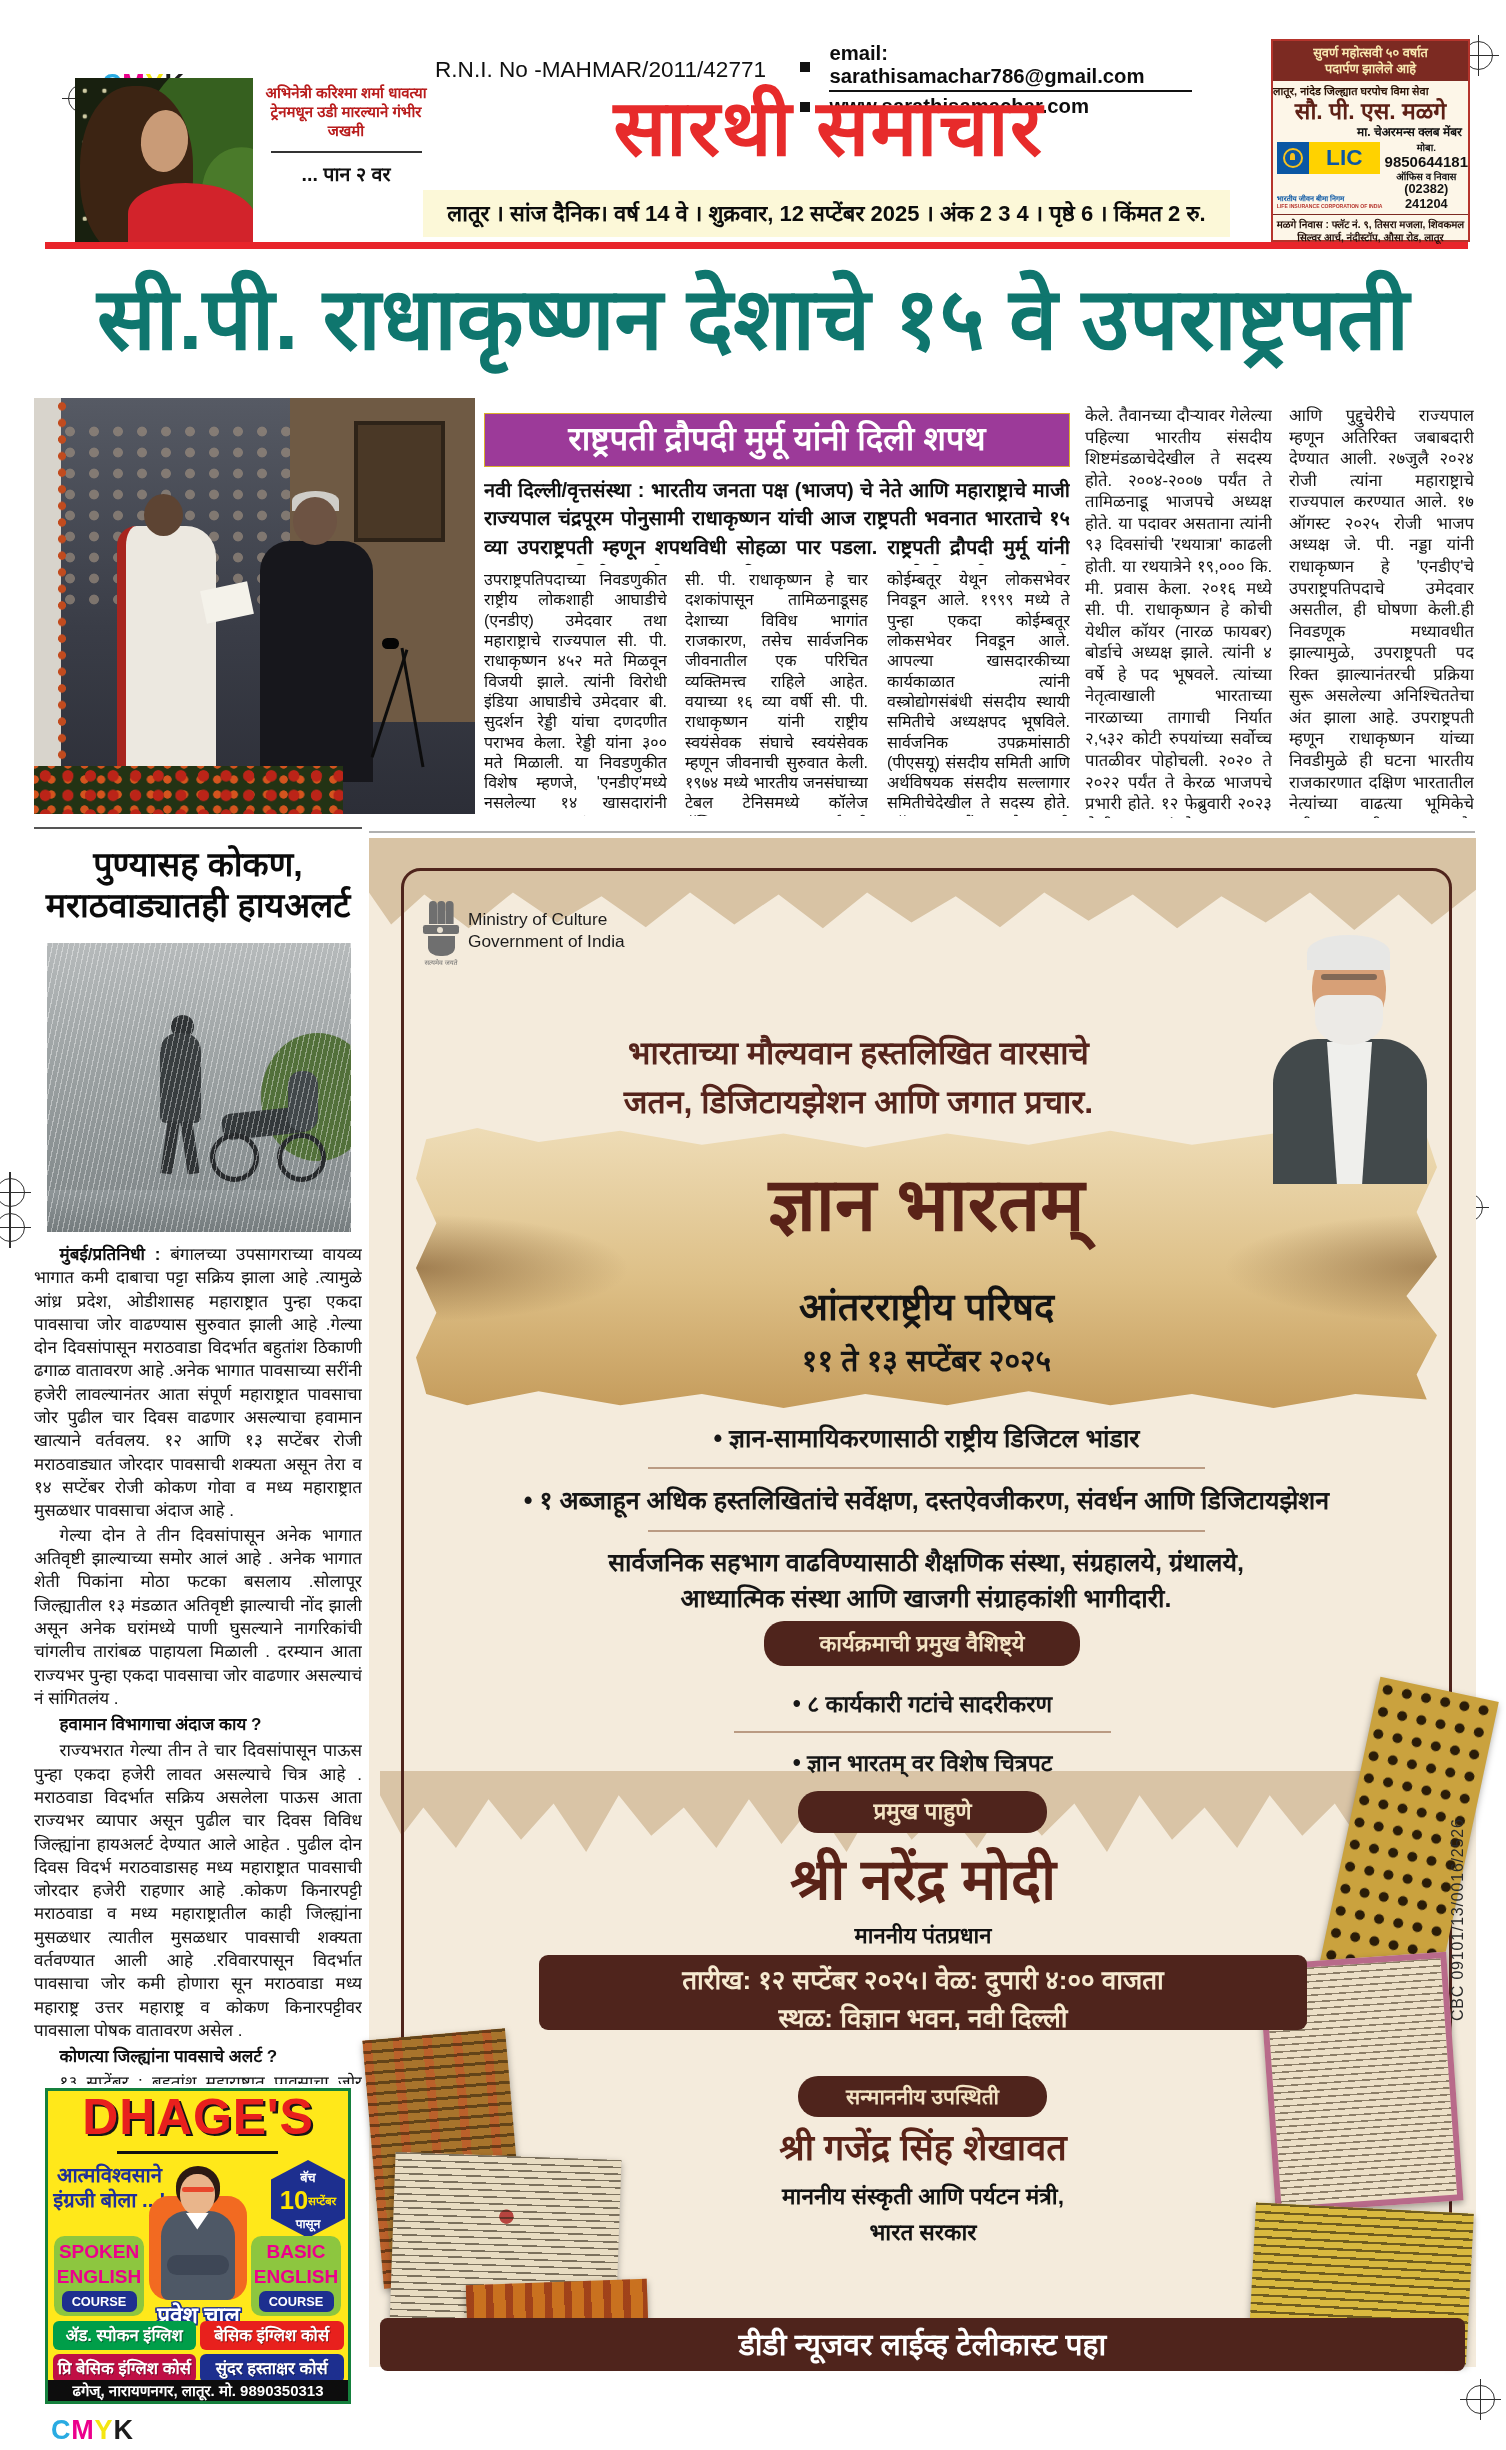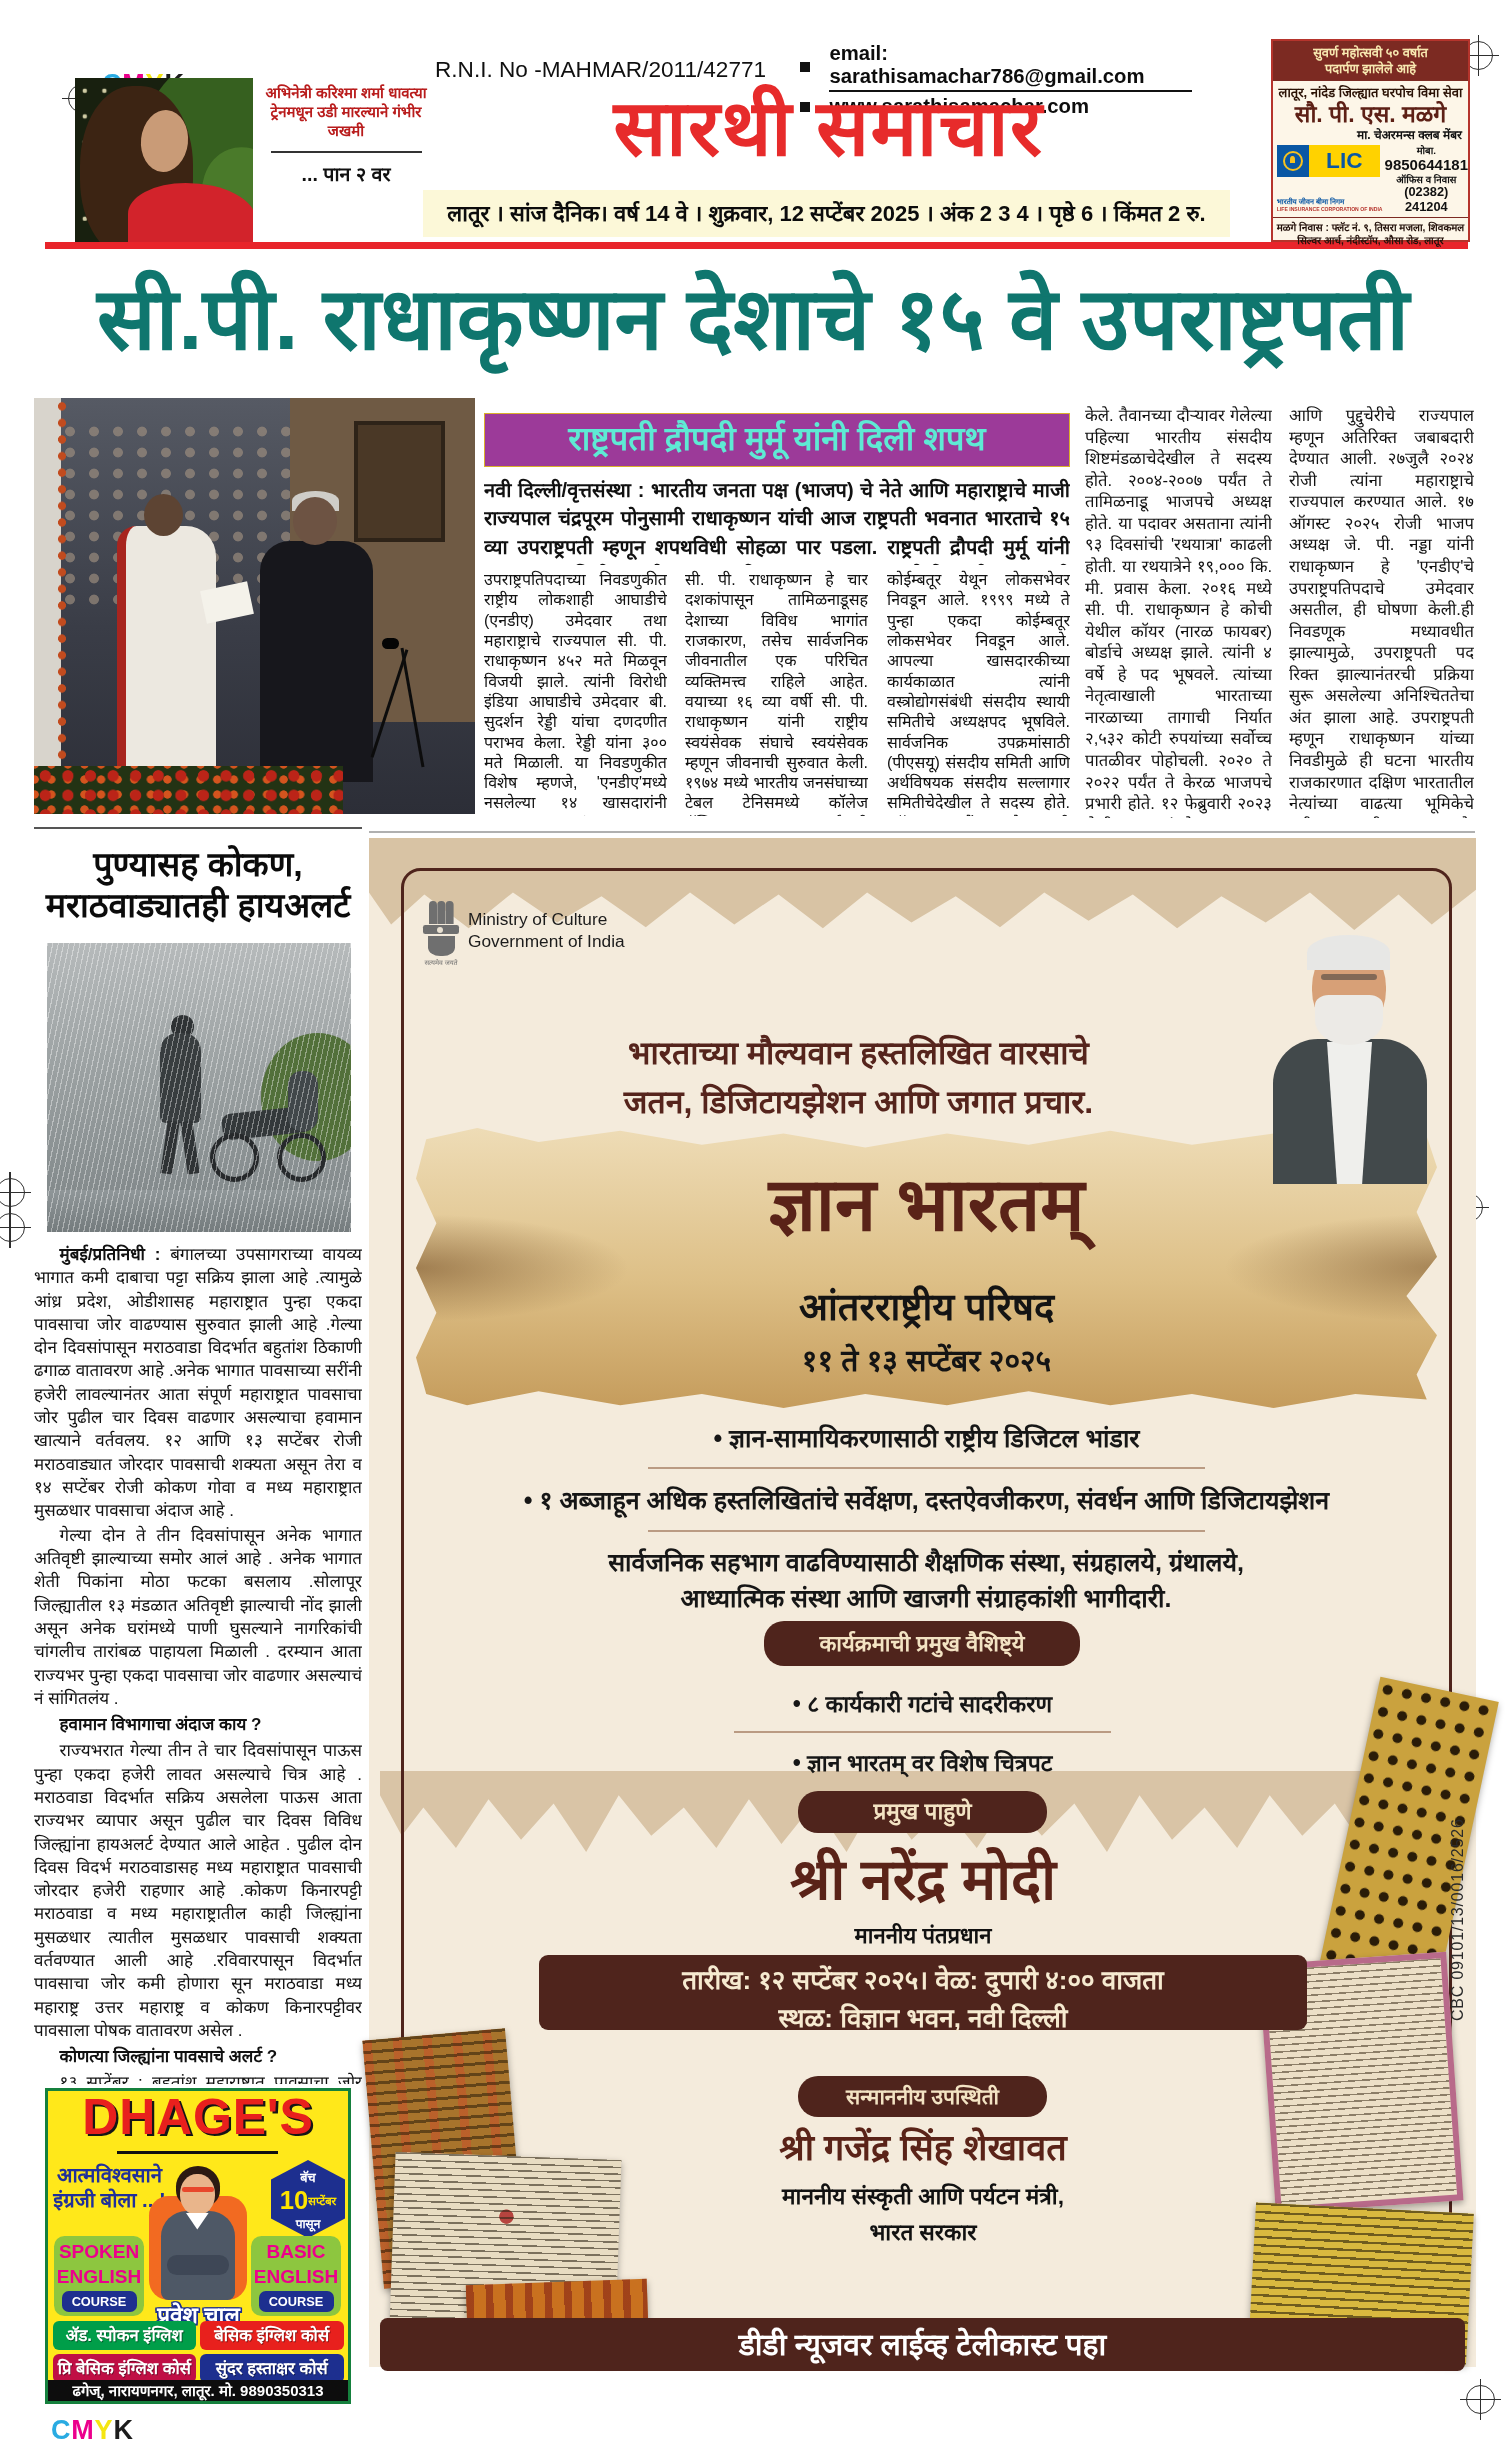--- a/index.html
+++ b/index.html
@@ -32,21 +32,21 @@
   .email-row{display:flex;align-items:center;font-size:20.3px;font-weight:bold;color:#0d0d0d;}
   .email-row .sq{width:9.8px;height:9.8px;background:#111;margin-right:19.6px;flex:0 0 auto;}
   .email-row.first .txt{border-bottom:2.3px solid #111;padding-bottom:2.3px;}
   .masthead{left:422px;top:72px;width:813px;height:114px;text-align:center;font-size:78px;font-weight:900;color:#e72b2b;line-height:113px;letter-spacing:1.5px;}
   .dateline{left:423px;top:190px;width:807px;height:47px;background:#fcf8d8;text-align:center;font-size:22px;font-weight:bold;line-height:47px;color:#0c0c0c;}
   .redbar{left:45px;top:242px;width:1423px;height:6.8px;background:#e8252b;}
 
   
   .lic{left:1271px;top:39px;width:199px;height:203px;background:#fdf6e8;border:2.3px solid #b5342c;box-sizing:border-box;}
   .lic-head{background:#7c2a22;color:#f7e8b0;font-weight:bold;font-size:12.8px;line-height:1.25;text-align:center;padding:3.8px 1.5px;}
-  .lic-sub{font-size:13px;font-weight:bold;text-align:center;color:#2b1205;padding:2.3px 0 0.8px 0;}
+  .lic-sub{font-size:11px;font-weight:bold;text-align:left;color:#2b1205;padding:2.3px 0 0.8px 0;}
   .lic-name{font-size:23px;font-weight:900;text-align:center;color:#5d2016;line-height:1.05;}
   .lic-desg{font-size:12px;font-weight:bold;text-align:right;padding-right:6px;color:#111;}
   .lic-mid{display:flex;margin-top:2.3px;}
   .lic-logo{width:111px;padding-left:3.8px;}
   .lic-logo-row{display:flex;}
   .lic-blue{width:32px;height:32px;background:#0a57a4;position:relative;}
   .lic-blue i{position:absolute;inset:6px;border:2.3px solid #f7c21e;border-radius:50%;display:block;}
   .lic-blue b{position:absolute;left:13.6px;top:10.5px;width:4.5px;height:7.5px;background:#f7c21e;border-radius:50% 50% 0 0;display:block;}
   .lic-yellow{width:71px;height:32px;background:#ffd200;color:#0a57a4;font-weight:900;font-size:22.6px;text-align:center;line-height:32px;}
   .lic-hindi{font-size:7.2px;font-weight:bold;color:#0a57a4;margin-top:19px;}
@@ -68,21 +68,21 @@
   .p1-murmu{position:absolute;left:83px;top:128px;width:90px;height:249px;background:#ece8e0;border-left:9px solid #a8251f;border-radius:19.6px 30px 0 0;}
   .p1-murmu-head{position:absolute;left:110px;top:96px;width:39px;height:42px;background:#5d4433;border-radius:50%;}
   .p1-paper{position:absolute;left:169px;top:188px;width:48px;height:33px;background:#f4f2ea;transform:rotate(-12deg);}
   .p1-radha{position:absolute;left:226px;top:143px;width:113px;height:241px;background:#17171c;border-radius:30px 30px 0 0;}
   .p1-radha-head{position:absolute;left:259px;top:99px;width:44px;height:48px;background:#6d5343;border-radius:50%;}
   .p1-radha-hair{position:absolute;left:258px;top:93px;width:47px;height:19.6px;background:#cfcdc8;border-radius:50% 50% 0 0;}
   .p1-mic1{position:absolute;left:354px;top:249px;width:3px;height:113px;background:#0c0c0c;transform:rotate(18deg);}
   .p1-mic2{position:absolute;left:377px;top:249px;width:3px;height:121px;background:#0c0c0c;transform:rotate(-10deg);}
   .p1-miccap{position:absolute;left:348px;top:240px;width:16.6px;height:10.5px;background:#050505;border-radius:5.3px;}
   .p1-flowers{position:absolute;left:0;bottom:0;width:70%;height:48px;background:#233314;background-image:radial-gradient(circle,#bb2418 5.3px,transparent 6px),radial-gradient(circle,#d4541e 3.8px,transparent 4.5px);background-size:22.6px 19.6px,16.6px 15px;background-position:0 0,9px 6px;}
-  .subhead-bar{left:484px;top:413px;width:586px;height:54px;background:#9c3a99;border:1.5px solid #d9b02c;box-sizing:border-box;text-align:center;color:#5eead4;font-size:33px;font-weight:bold;line-height:50px;}
+  .subhead-bar{left:484px;top:413px;width:586px;height:54px;background:#9c3a99;border:1.5px solid #d9b02c;box-sizing:border-box;text-align:center;color:#ffffff;font-size:33px;font-weight:bold;line-height:50px;}
   .lead{left:484px;top:476px;width:586px;height:89px;font-size:20px;font-weight:bold;line-height:1.42;text-align:justify;overflow:hidden;}
   .ncol{font-size:16px;line-height:1.27;text-align:justify;overflow:hidden;}
   .col1{left:484px;top:570px;width:183px;height:246px;}
   .col2{left:685px;top:570px;width:183px;height:246px;}
   .col3{left:887px;top:570px;width:183px;height:246px;}
   .col4{left:1085px;top:405px;width:187px;height:413px;font-size:16.6px;line-height:1.3;}
   .col5{left:1289px;top:405px;width:185px;height:413px;font-size:16.6px;line-height:1.3;}
 
   
   .rail-rule{left:34px;top:827px;width:328px;height:1.5px;background:#555;}

